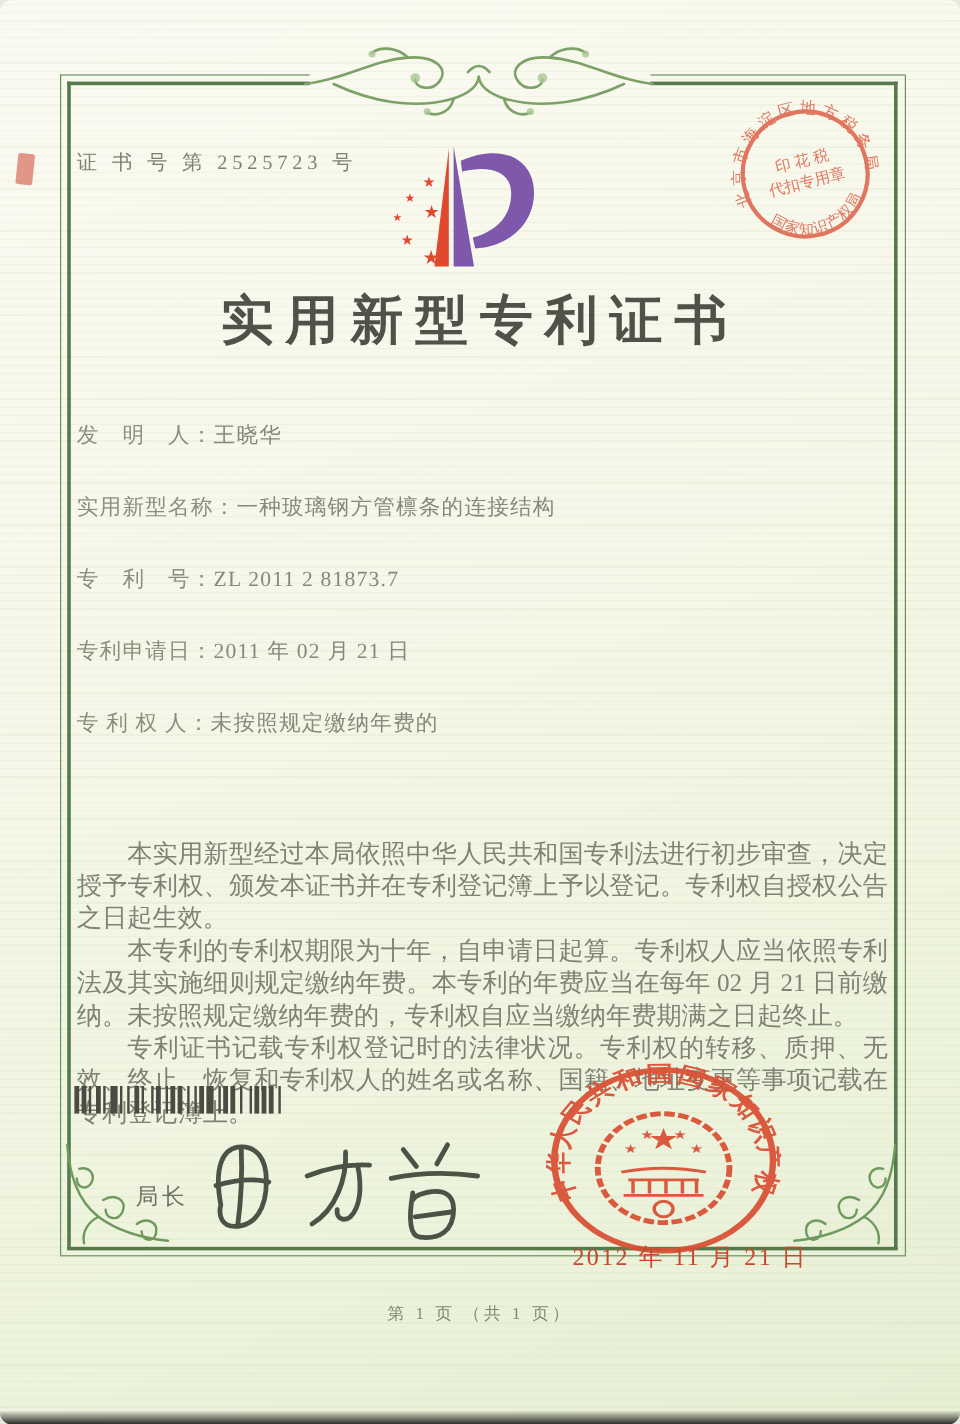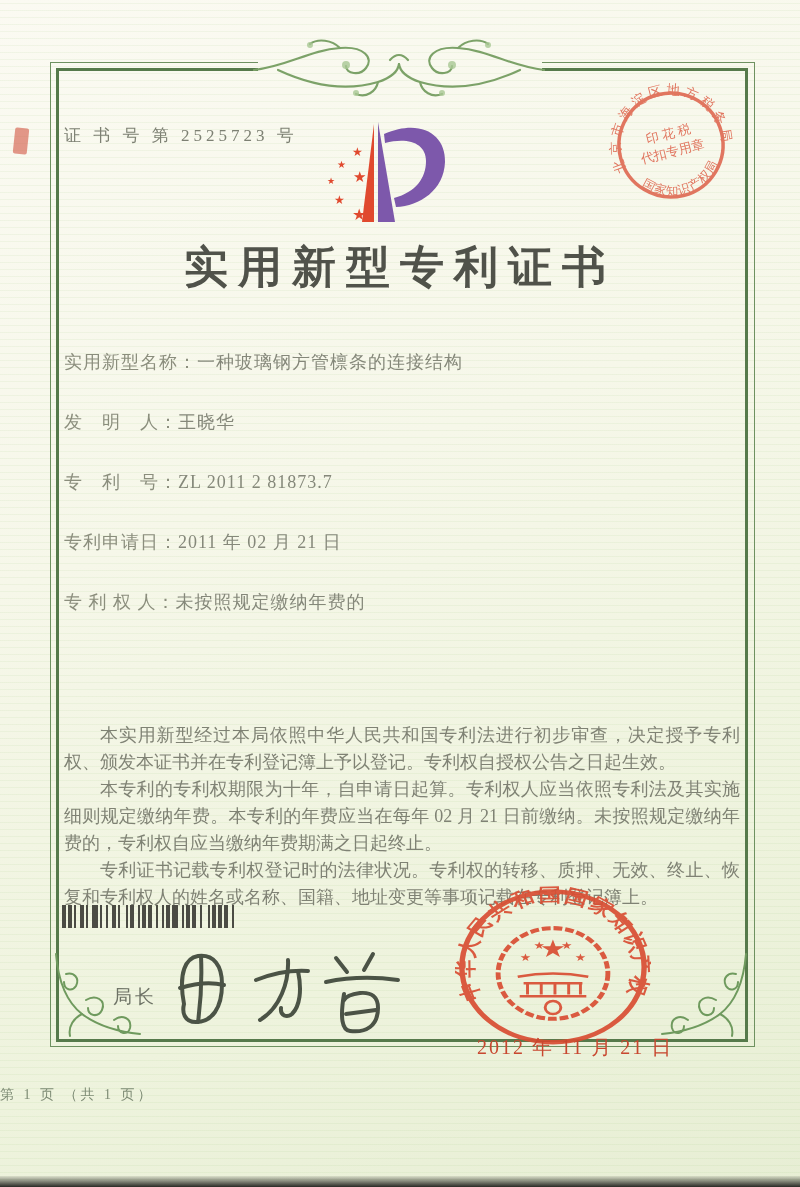--- a/index.html
+++ b/index.html
@@ -1,19 +1,20 @@
 <!DOCTYPE html>
 <html><head>
 <meta charset="utf-8">
 <style>
   html,body{margin:0;padding:0;}
   body{background:#e8e8e0;font-family:"Liberation Serif","DejaVu Serif",serif;}
   .page{
     position:relative;width:800px;height:1187px;overflow:hidden;
     background:linear-gradient(160deg,#fbfaf2 0%,#f6f7e9 40%,#eef3dd 75%,#e7eed4 100%);
+    border-radius:10px;
   }
   
   .page::before{
     content:"";position:absolute;inset:0;
     background:repeating-linear-gradient(0deg, rgba(150,195,120,0.10) 0 1px, rgba(255,255,255,0) 1px 7px);
     pointer-events:none;
   }
   .photo-edge-bottom{position:absolute;left:0;right:0;bottom:0;height:11px;
     background:linear-gradient(180deg, rgba(60,60,55,0.1), #2a2a26);}
   
@@ -22,36 +23,36 @@
   
   .orn{position:absolute;}
   
   .cert-no{position:absolute;left:64px;top:124px;font-size:17px;color:#7d8073;letter-spacing:4px;}
   .title{position:absolute;left:0;top:238px;width:100%;text-align:center;
     font-size:44px;font-weight:700;color:#50524a;letter-spacing:10px;}
   .fields{position:absolute;left:64px;top:350px;width:650px;}
   .field-row{height:60px;font-size:18px;color:#8b8e7d;letter-spacing:1px;}
   .field-row .lab{color:#8b8e7d;}
   .field-row .val{color:#85887a;}
-  .body-text{position:absolute;left:64px;top:722px;width:676px;
-    font-size:18px;line-height:27px;color:#7f8274;text-align:justify;}
+  .body-text{position:absolute;left:64px;top:698px;width:676px;
+    font-size:21px;line-height:27px;color:#7f8274;text-align:justify;}
   .body-text p{margin:0;text-indent:2em;}
   
   .barcode{position:absolute;left:62px;top:905px;height:23px;white-space:nowrap;font-size:0;}
   .barcode span{display:inline-block;height:100%;}
   .barcode .bar{background:#4b4b44;}
   .barcode .gap{background:transparent;}
   
   .director{position:absolute;left:113px;top:984px;font-size:19px;color:#6d7265;letter-spacing:3px;}
   .signature{position:absolute;left:168px;top:946px;}
   
   .sipo-seal{position:absolute;left:455px;top:886px;opacity:0.92;}
   .seal-date{position:absolute;left:477px;top:1034px;font-size:20px;color:#c8472f;letter-spacing:2px;}
   .tax-stamp{position:absolute;left:606px;top:80px;transform:rotate(-14deg);opacity:0.85;}
-  .footer{position:absolute;left:0;top:1086px;width:100%;text-align:left;
+  .footer{position:absolute;left:0;top:1086px;width:100%;text-align:center;
     font-size:14px;color:#7d8b74;letter-spacing:3px;}
   .ink-mark{position:absolute;left:14px;top:128px;width:14px;height:26px;background:rgba(205,70,50,0.55);
     border-radius:2px;transform:rotate(6deg);}
   svg text{font-family:"Liberation Serif","DejaVu Serif",serif;}
 </style>
 </head>
 <body>
 
 <div class="page">
 
@@ -135,24 +136,24 @@
       <textPath href="#taxBottom" startOffset="3">国家知识产权局</textPath>
     </text>
     <text x="65" y="58" fill="#dd6048" font-size="13" text-anchor="middle">印 花 税</text>
     <text x="65" y="76" fill="#dd6048" font-size="13" text-anchor="middle">代扣专用章</text>
   </svg>
 
   <div class="title">实用新型专利证书</div>
 
   <div class="fields">
     <div class="field-row">
+      <span class="lab">发　明　人：</span><span class="val">王晓华</span>
+    </div>
+    <div class="field-row">
       <span class="lab">实用新型名称：</span><span class="val">一种玻璃钢方管檩条的连接结构</span>
-    </div>
-    <div class="field-row">
-      <span class="lab">发　明　人：</span><span class="val">王晓华</span>
     </div>
     <div class="field-row">
       <span class="lab">专　利　号：</span><span class="val">ZL 2011 2 81873.7</span>
     </div>
     <div class="field-row">
       <span class="lab">专利申请日：</span><span class="val">2011 年 02 月 21 日</span>
     </div>
     <div class="field-row">
       <span class="lab">专 利 权 人：</span><span class="val">未按照规定缴纳年费的</span>
     </div>

